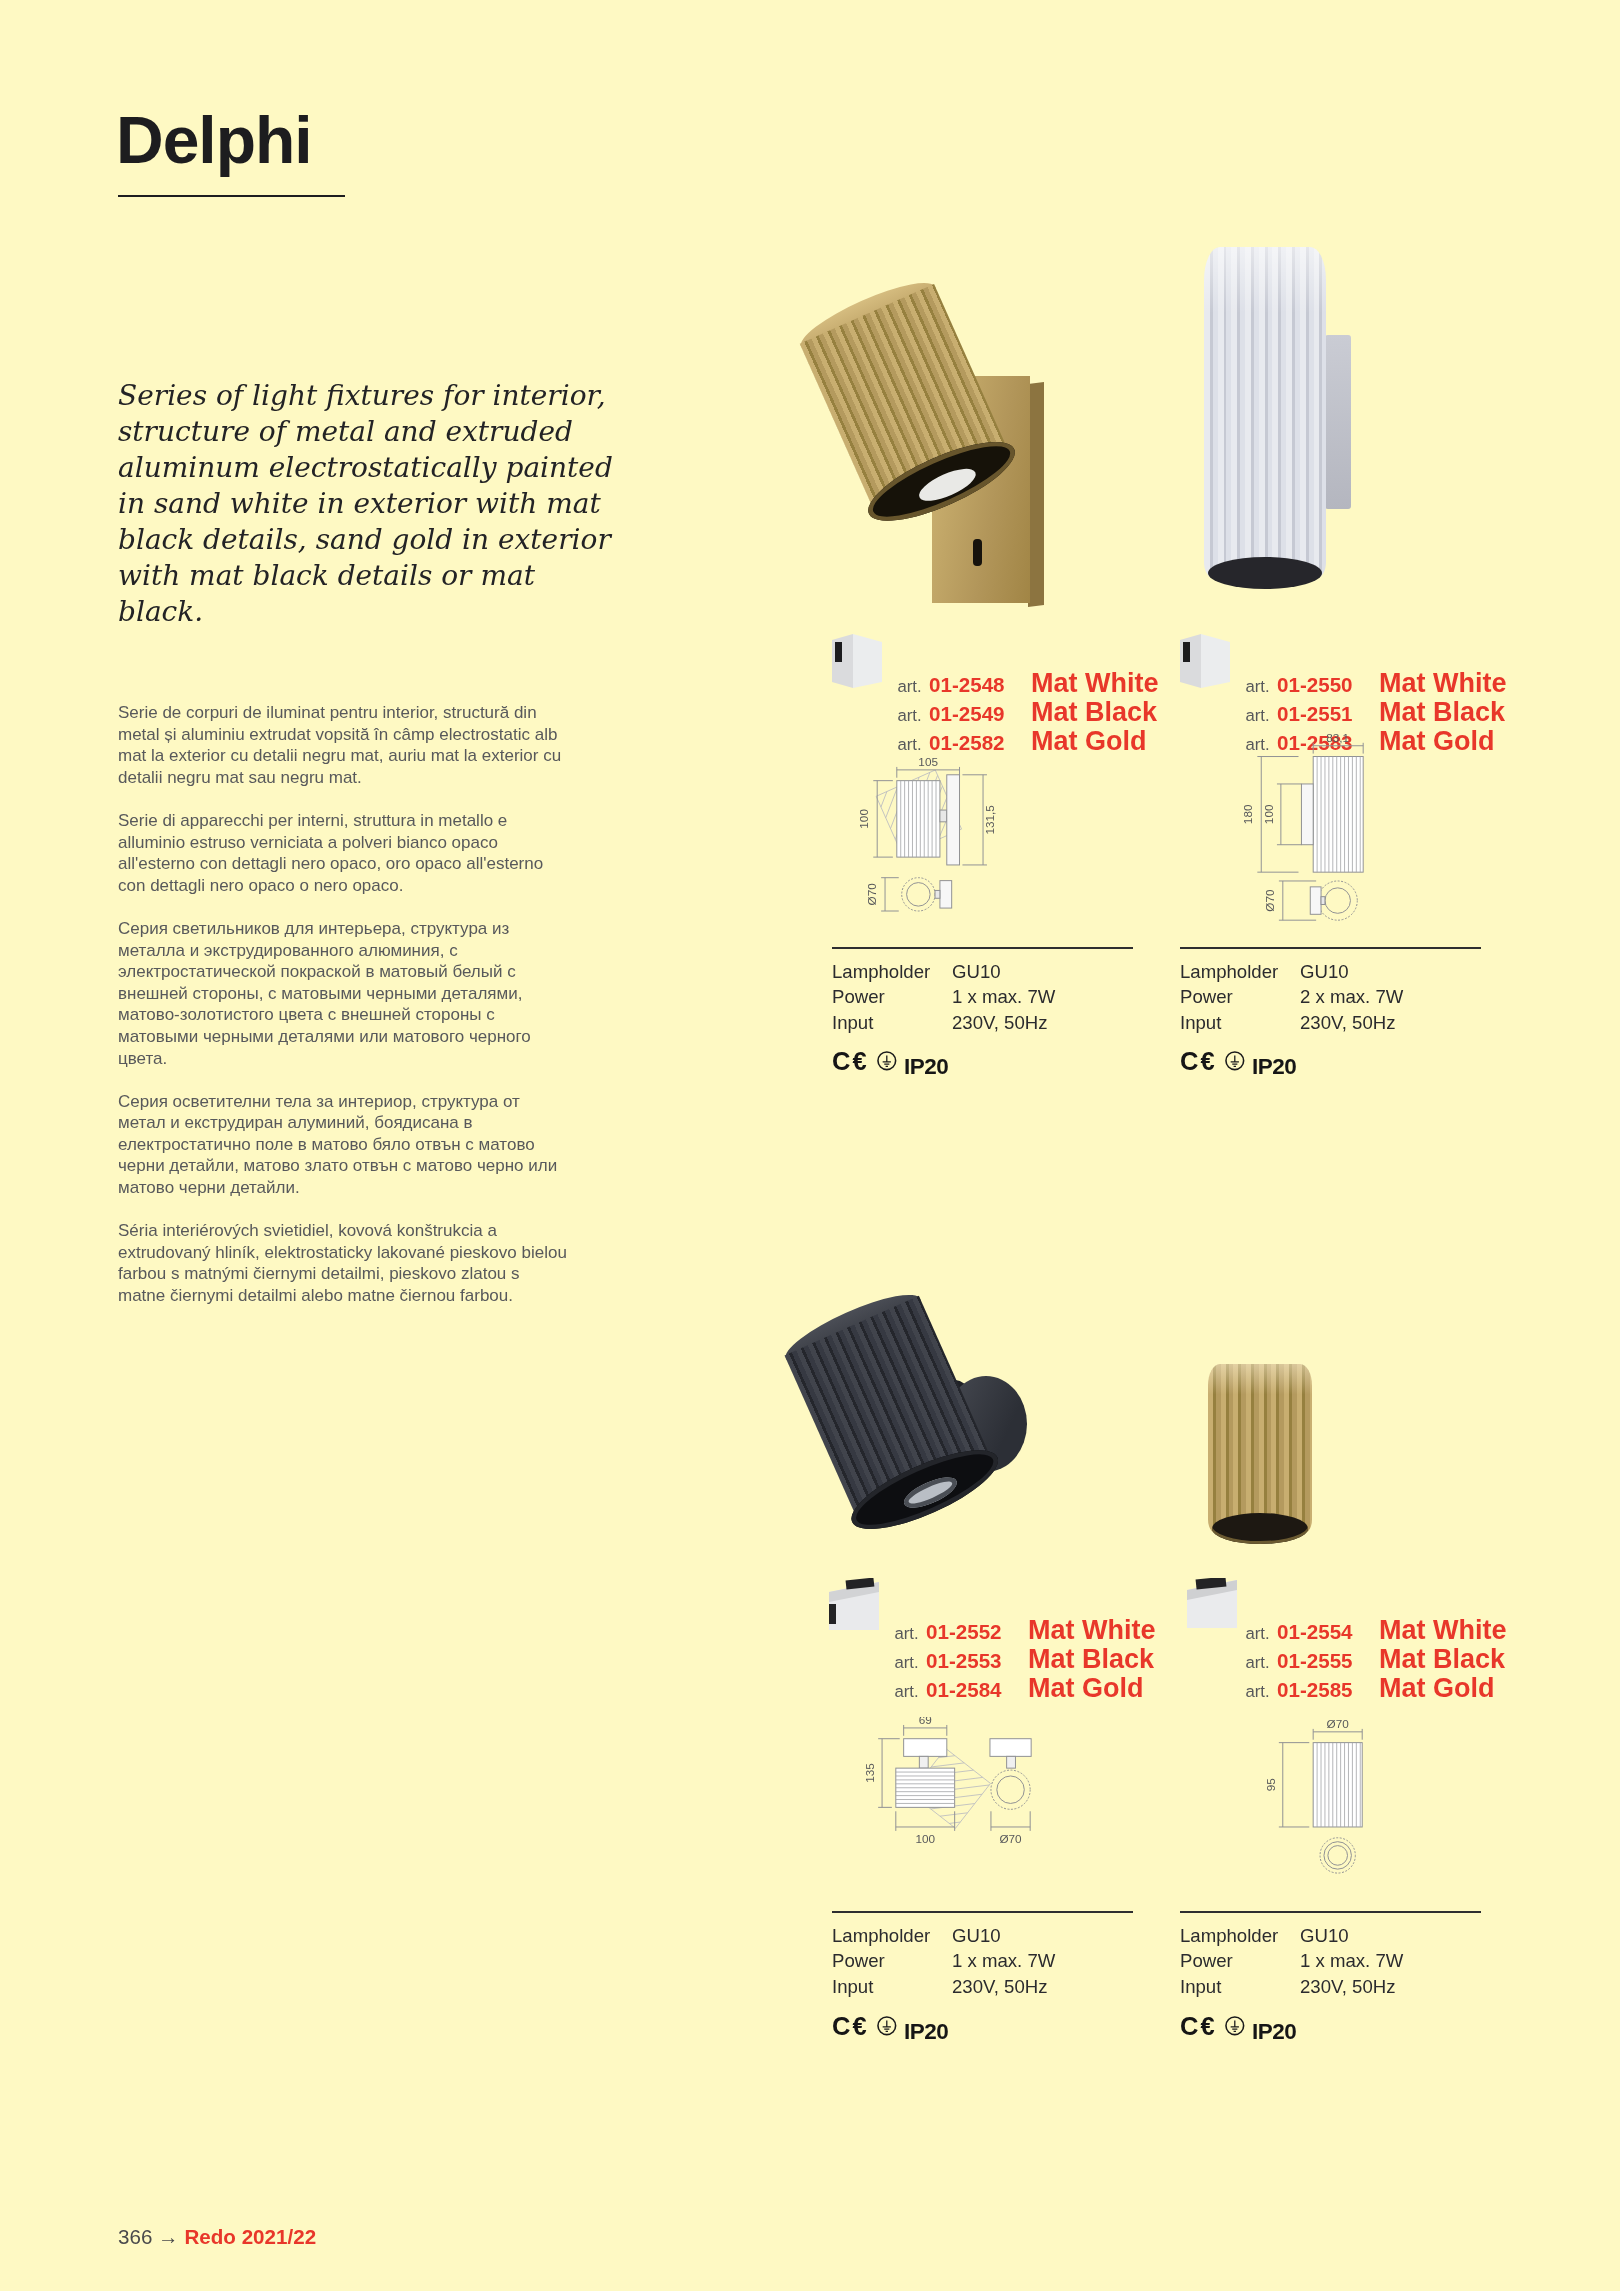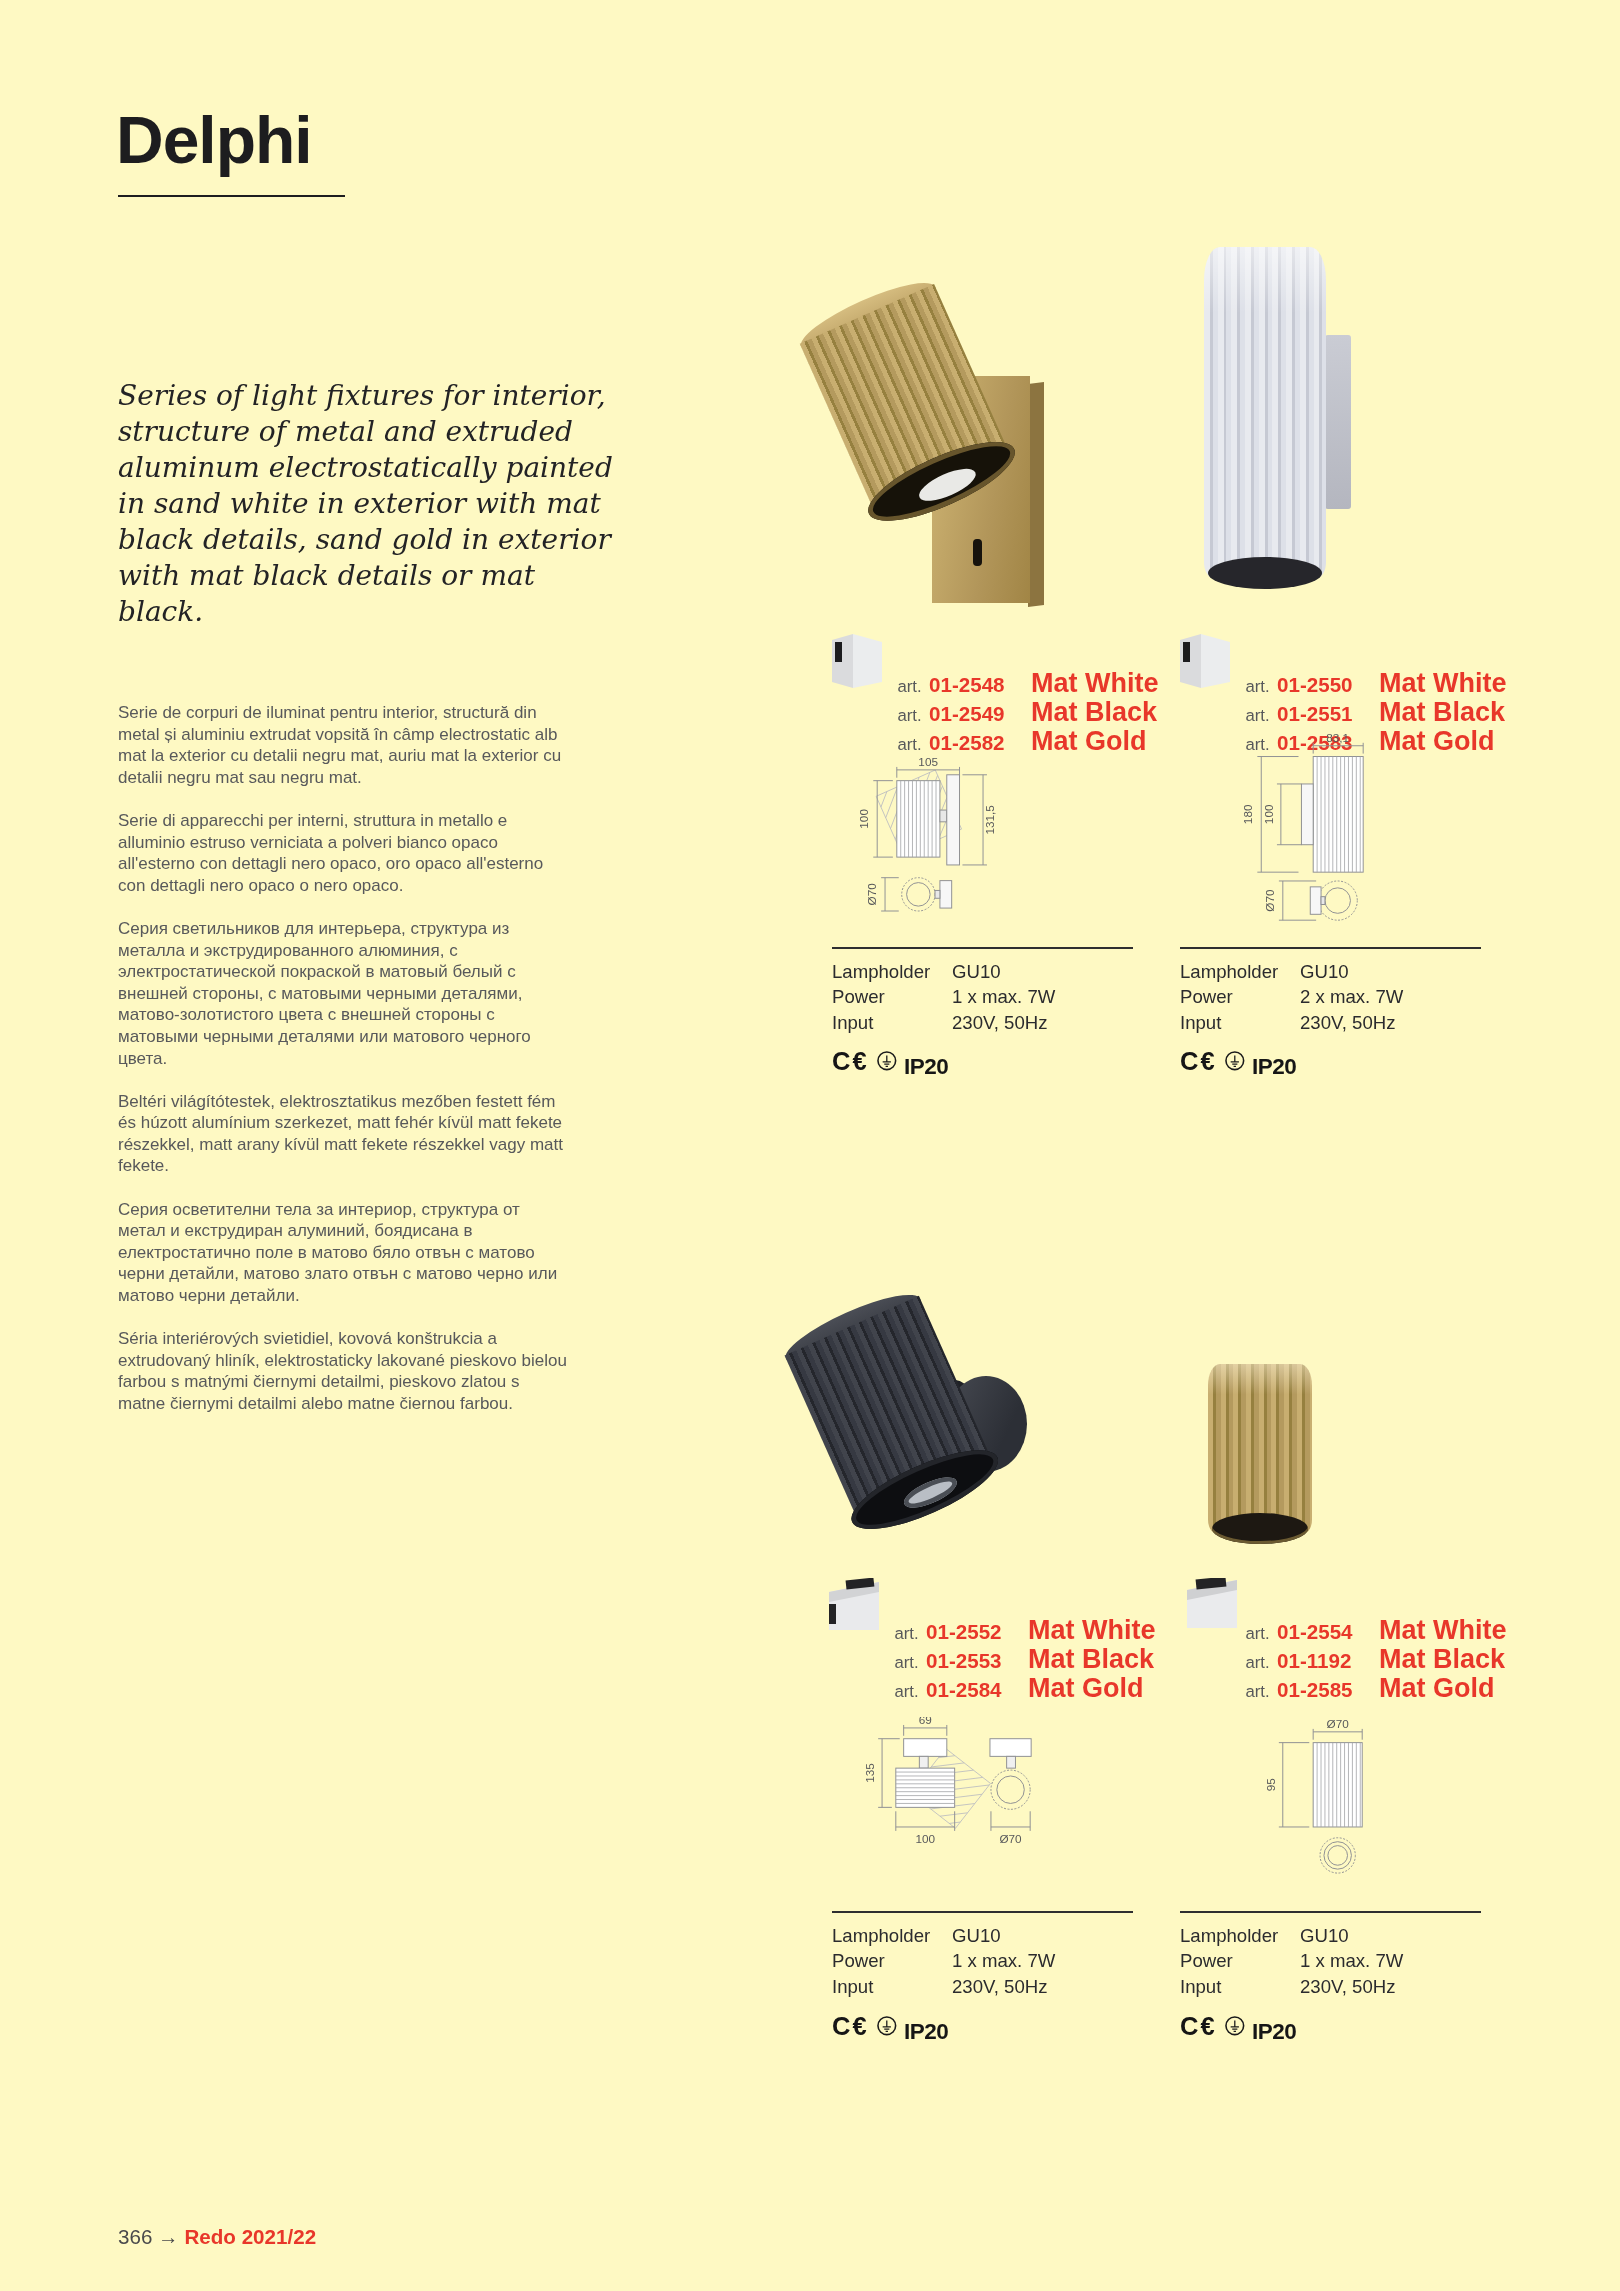--- a/index.html
+++ b/index.html
@@ -59,21 +59,20 @@
 
   <div class="abs title">Delphi</div>
   <div class="abs title-underline"></div>
 
   <div class="abs intro">Series of light fixtures for interior, structure of metal and extruded aluminum electrostatically painted in sand white in exterior with mat black details, sand gold in exterior with mat black details or mat black.</div>
 
   <div class="abs descs">
     <p>Serie de corpuri de iluminat pentru interior, structură din metal și aluminiu extrudat vopsită în câmp electrostatic alb mat la exterior cu detalii negru mat, auriu mat la exterior cu detalii negru mat sau negru mat.</p>
     <p>Serie di apparecchi per interni, struttura in metallo e alluminio estruso verniciata a polveri bianco opaco all'esterno con dettagli nero opaco, oro opaco all'esterno con dettagli nero opaco o nero opaco.</p>
     <p>Серия светильников для интерьера, структура из металла и экструдированного алюминия, с электростатической покраской в матовый белый с внешней стороны, с матовыми черными деталями, матово-золотистого цвета с внешней стороны с матовыми черными деталями или матового черного цвета.</p>
-    <p>Beltéri világítótestek, elektrosztatikus mezőben festett fém és húzott alumínium szerkezet, matt fehér kívül matt fekete részekkel, matt arany kívül matt fekete részekkel vagy matt fekete.</p>
     <p>Серия осветителни тела за интериор, структура от метал и екструдиран алуминий, боядисана в електростатично поле в матово бяло отвън с матово черни детайли, матово злато отвън с матово черно или матово черни детайли.</p>
     <p>Séria interiérových svietidiel, kovová konštrukcia a extrudovaný hliník, elektrostaticky lakované pieskovo bielou farbou s matnými čiernymi detailmi, pieskovo zlatou s matne čiernymi detailmi alebo matne čiernou farbou.</p>
   </div>
 
   <div class="abs" style="left:814px;top:263px;width:255px;height:358px;">
     <div class="abs" style="left:214px;top:120px;width:15.7px;height:223px;background:#8c7440;transform:skewY(-7deg);"></div>
     <div class="abs" style="left:118px;top:113px;width:98px;height:227px;background:linear-gradient(100deg,#cfb573,#b2965a 60%,#a18545);"></div>
     <div class="abs" style="left:159px;top:276px;width:8.8px;height:26.5px;background:#17130d;border-radius:3.9px;"></div>
     <div class="cyl" style="left:15.7px;top:29px;width:147px;height:208px;transform:rotate(-24deg);">
       <div class="cyl-cap gold-cap"></div>
@@ -344,21 +343,21 @@
     </svg>
   </div>
   <div class="abs art-rows" style="left:1240px;top:1590px;">
     <div class="art-row">
       <span class="art-prefix">art.</span>
       <span class="art-code">01-2554</span>
       <span class="art-finish">Mat White</span>
     </div>
     <div class="art-row">
       <span class="art-prefix">art.</span>
-      <span class="art-code">01-1192</span>
+      <span class="art-code">01-2555</span>
       <span class="art-finish">Mat Black</span>
     </div>
     <div class="art-row">
       <span class="art-prefix">art.</span>
       <span class="art-code">01-2585</span>
       <span class="art-finish">Mat Gold</span>
     </div>
   </div>
 
   <svg class="abs dg" style="left:1220px;top:1717px;" width="255" height="167" viewBox="0 0 260 170">

